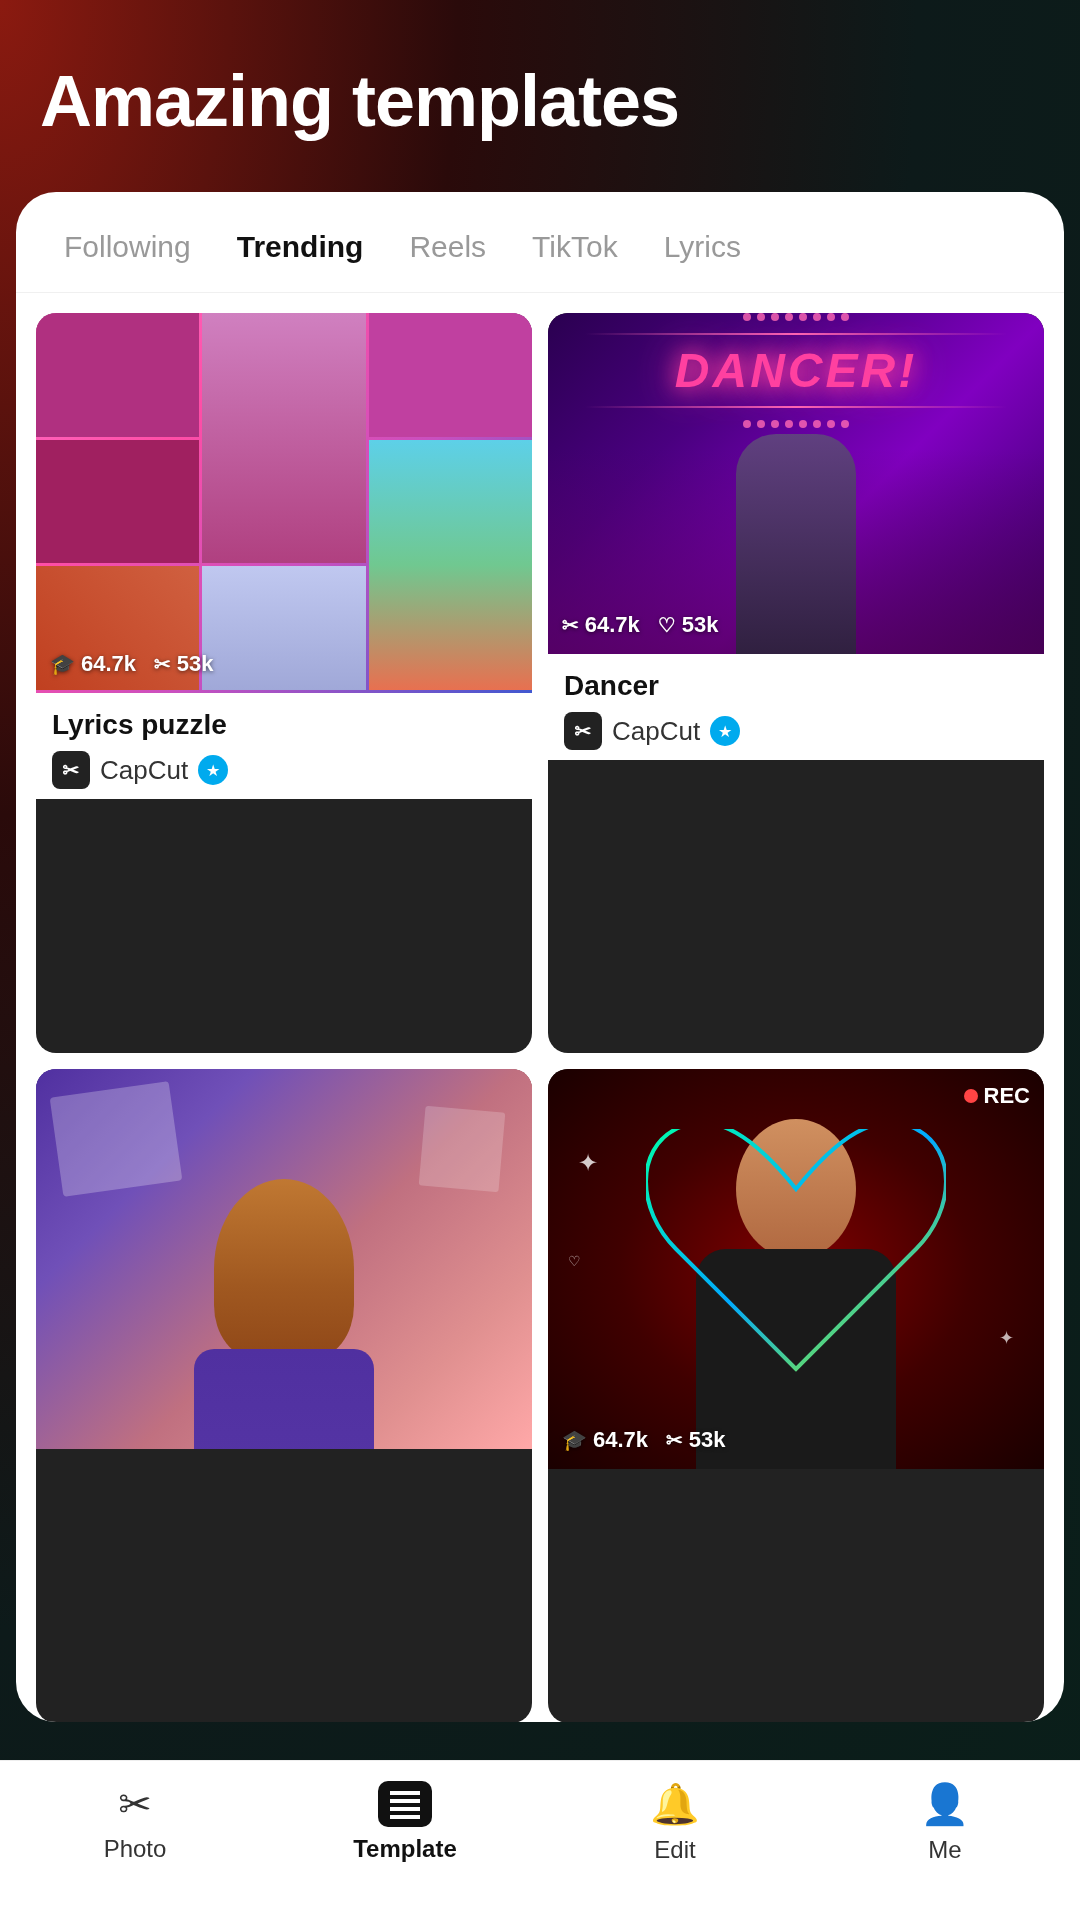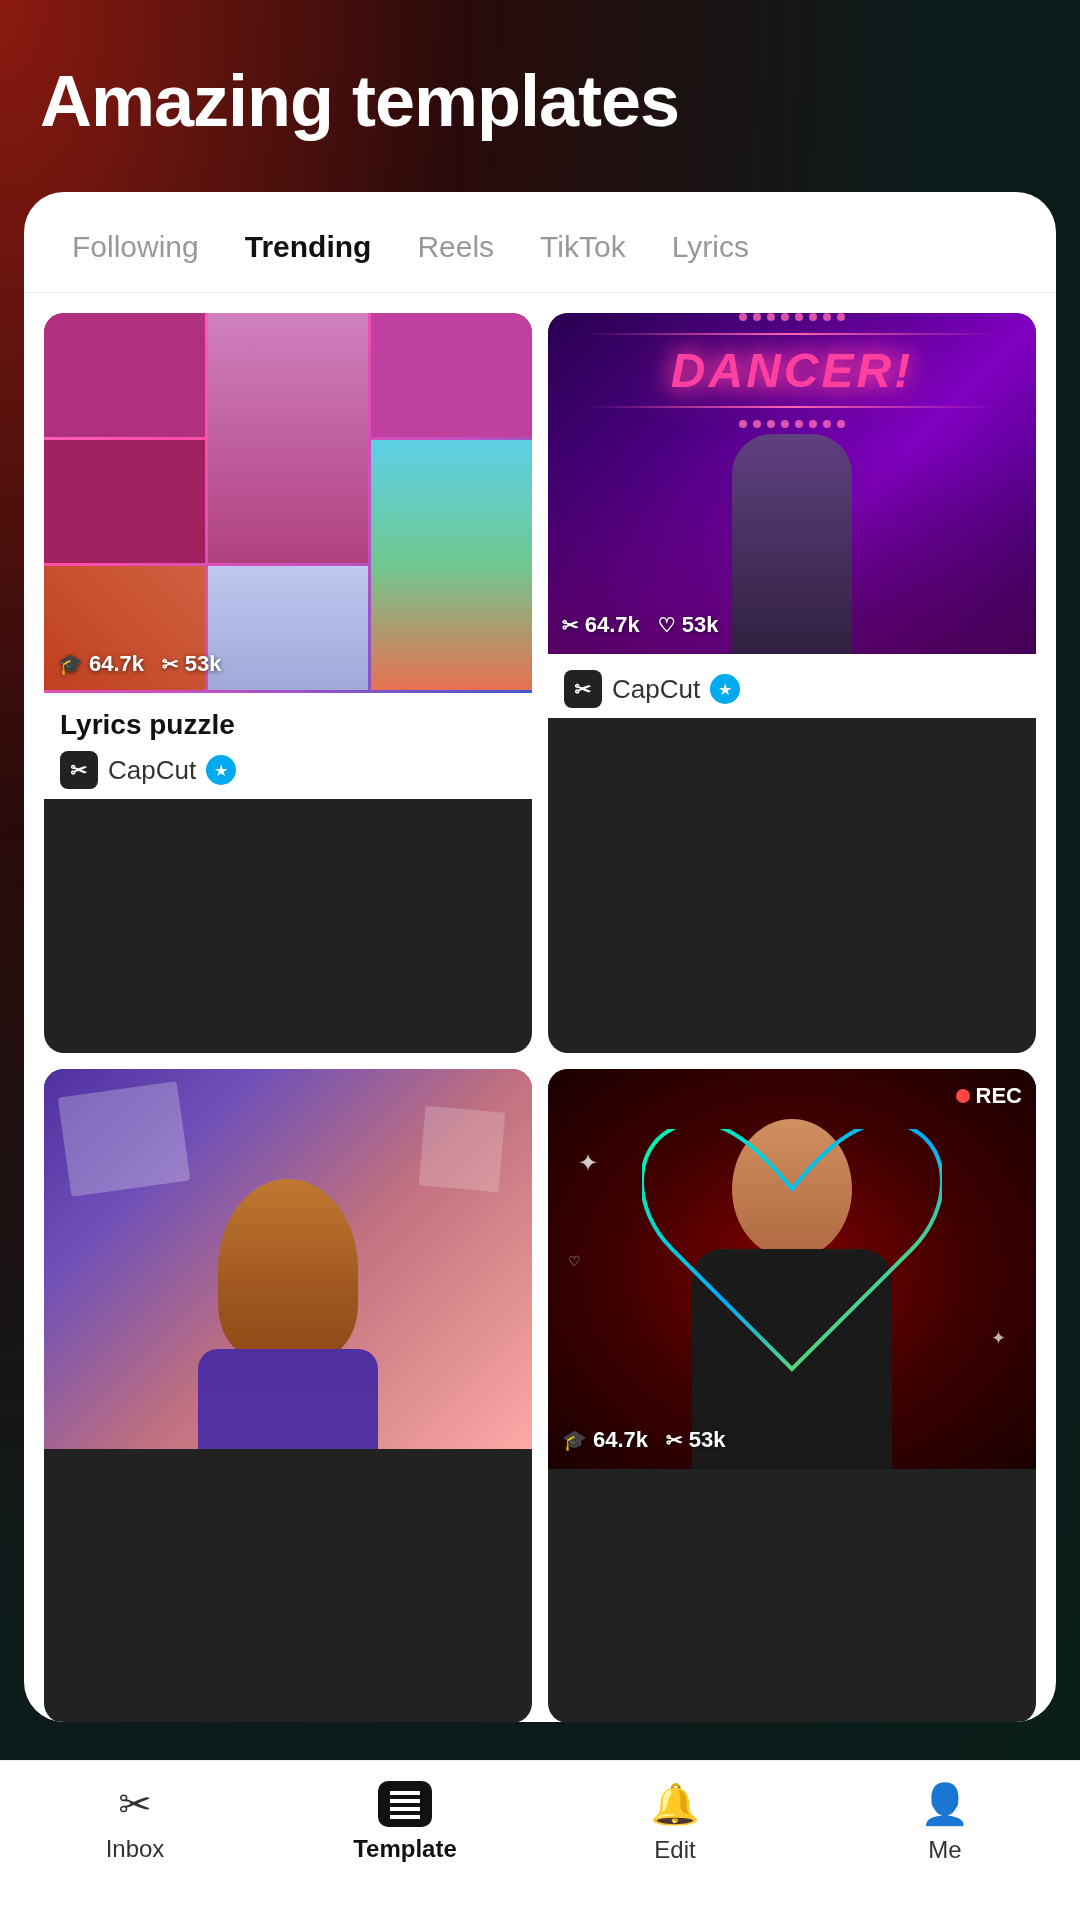--- a/index.html
+++ b/index.html
@@ -19,21 +19,21 @@
       color: white;
       font-size: 72px;
       font-weight: 900;
       padding: 60px 40px 50px;
       letter-spacing: -1px;
     }
 
     .main-card {
       background: white;
       border-radius: 40px;
-      margin: 0 24px;
+      margin: 0 16px;
       padding: 0 0 30px 0;
       overflow: hidden;
       height: 1530px;
     }
 
     .tabs {
       display: flex;
       padding: 30px 30px 20px;
       gap: 10px;
       align-items: center;
@@ -446,20 +446,21 @@
             <span class="stat-icon">✂</span>
             <span>64.7k</span>
           </div>
           <div class="stat-item">
             <span class="stat-icon">♡</span>
             <span>53k</span>
           </div>
         </div>
       </div>
       <div class="card-info">
+        <div class="card-title">Dancer</div>
         <div class="card-author">
           <div class="author-logo">✂</div>
           <span class="author-name">CapCut</span>
           <div class="author-badge">★</div>
         </div>
       </div>
     </div>
 
     <div class="template-card">
       <div class="card-image">
@@ -521,21 +522,21 @@
       </div>
     </div>
 
   </div>
 </div>
 
 <div class="bottom-nav">
 
   <div class="nav-item">
     <div class="nav-icon">✂</div>
-    <span class="nav-label">Inbox</span>
+    <span class="nav-label">Photo</span>
   </div>
 
   <div class="nav-item active">
     <div class="nav-icon-template"></div>
     <span class="nav-label">Template</span>
   </div>
 
   <div class="nav-item">
     <div class="nav-icon">🔔</div>
     <span class="nav-label">Edit</span>

